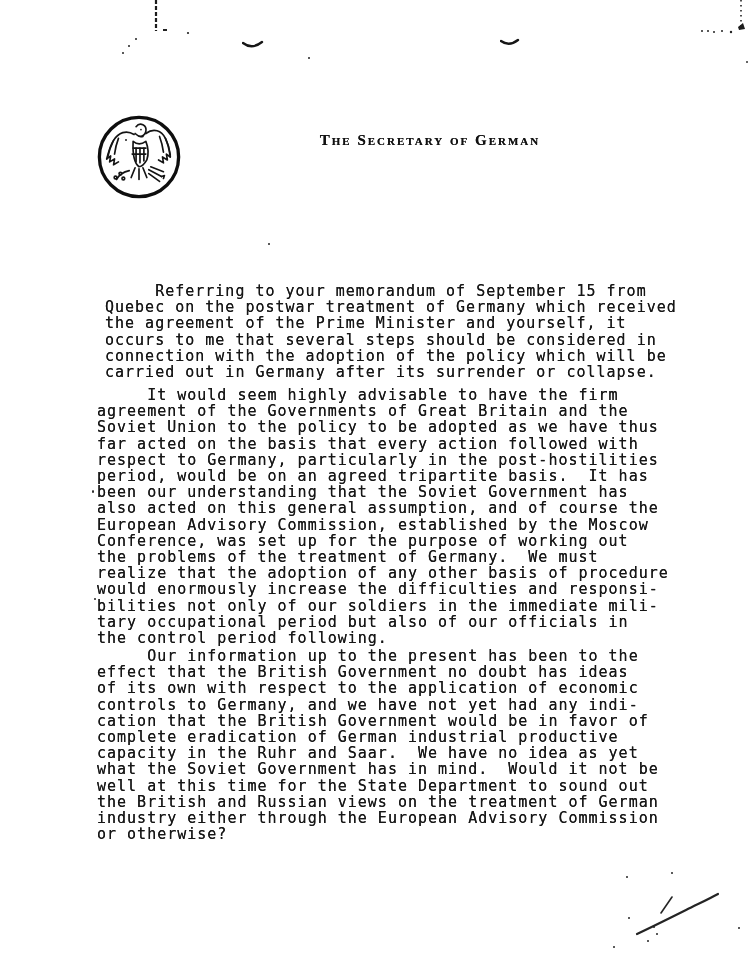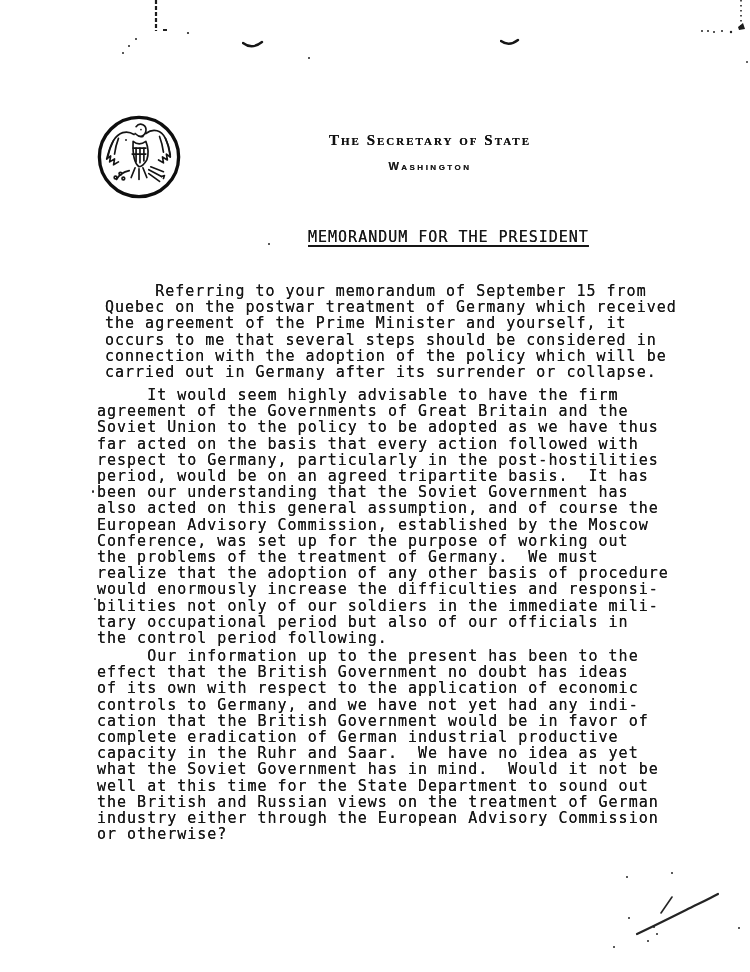--- a/index.html
+++ b/index.html
@@ -123,25 +123,23 @@
       <path d="M35,61 q-9,2 -13,9"></path>
       <circle cx="26" cy="64" r="1.4"></circle>
         <circle cx="21" cy="68" r="1.4"></circle>
         <circle cx="29" cy="69" r="1.4"></circle>
 
       <path d="M55,60 l13,7 M55,64 l11,8 M57,57 l13,5"></path>
       <path d="M68,67 l3,-1 l-1,3"></path>
     </g>
   </svg>
 
-  <div class="lh-office">The Secretary of State</div>
-  <div class="lh-city">Washington</div>
+  <div class="lh-office">The Secretary of German</div>
 
 
-  <div class="tw memo-title">MEMORANDUM FOR THE PRESIDENT</div>
 
   <div class="tw para para-1">     Referring to your memorandum of September 15 from
 Quebec on the postwar treatment of Germany which received
 the agreement of the Prime Minister and yourself, it
 occurs to me that several steps should be considered in
 connection with the adoption of the policy which will be
 carried out in Germany after its surrender or collapse.</div>
   <div class="tw para para-3">     Our information up to the present has been to the
 effect that the British Government no doubt has ideas
 of its own with respect to the application of economic

